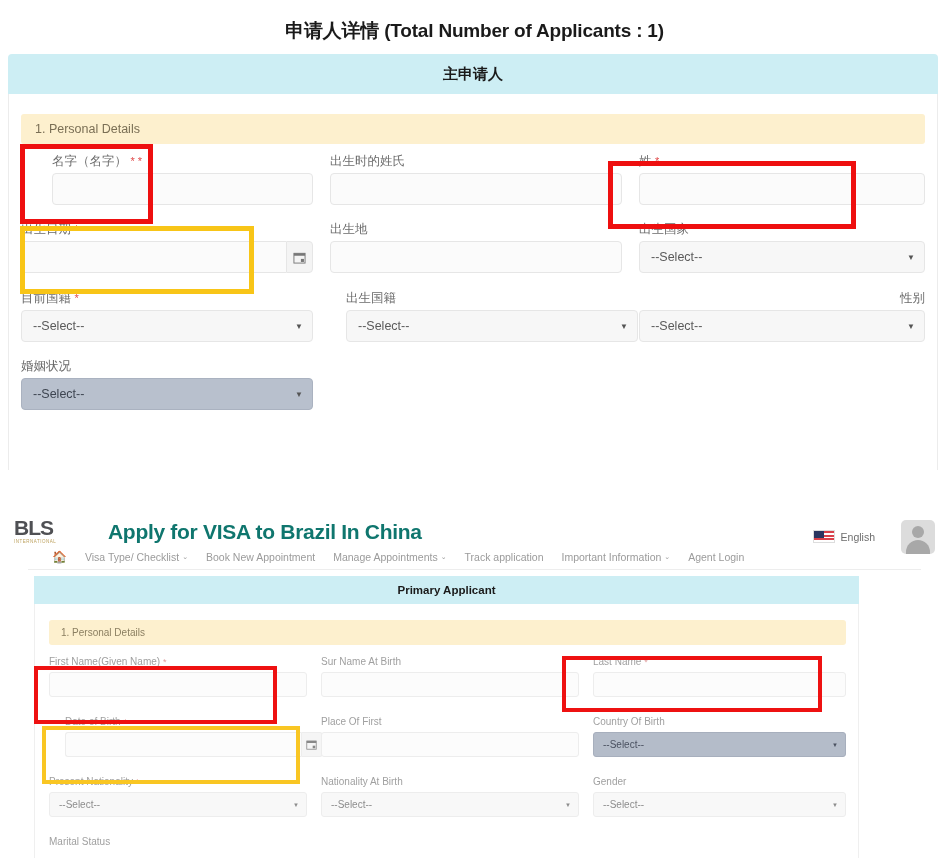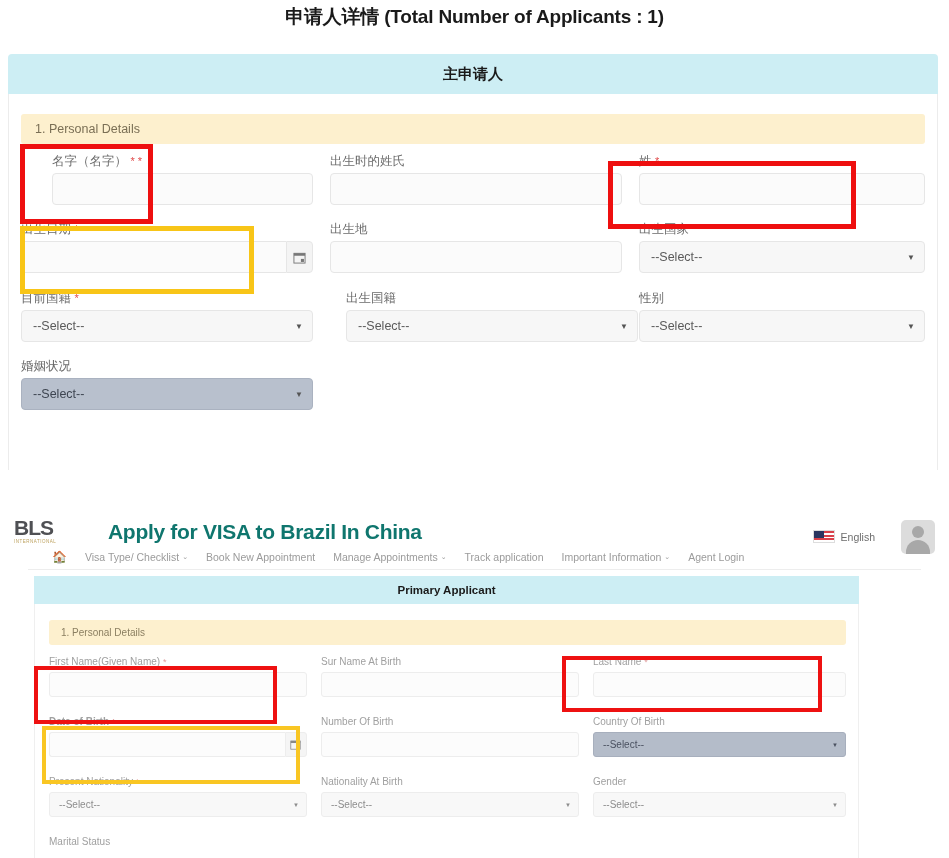--- a/index.html
+++ b/index.html
@@ -14,21 +14,21 @@
 
   
   .top-section { position: relative; width:949px; height:470px; background:#fff; }
 
   .page-title {
     text-align: center;
     font-size: 19px;
     font-weight: bold;
     color: #1a1a1a;
     letter-spacing: -0.2px;
-    padding-top: 4px;
+    padding-top: 18px;
     height: 44px;
   }
 
   .applicant-banner {
     position: absolute;
     left: 8px; top: 54px;
     width: 930px; height: 40px;
     background: #cdeef4;
     border-radius: 4px 4px 0 0;
     display: flex; align-items: center; justify-content: center;
@@ -273,21 +273,21 @@
     </div>
 
     <div class="fld" style="left:321px; top:197px; width:292px;margin-left:16px;">
       <div class="fld-label">出生国籍</div>
       <div class="selbox">
         <span>--Select--</span>
         <span class="caret">▼</span>
       </div>
     </div>
 
-    <div class="fld" style="left:630px; top:197px; width:286px;">
+    <div class="fld" style="left:630px; top:197px; width:286px;text-align:right;">
       <div class="fld-label">性别</div>
       <div class="selbox">
         <span>--Select--</span>
         <span class="caret">▼</span>
       </div>
     </div>
 
     <div class="fld" style="left:12px; top:265px; width:292px;">
       <div class="fld-label">婚姻状况</div>
       <div class="selbox focused">
@@ -372,38 +372,38 @@
       <div class="b-txtinput"></div>
     </div>
     <div class="fld" style="left:558px; top:52px; width:253px;">
       <div class="b-label">
         <span>Last Name</span>
         <span class="b-req">*</span>
       </div>
       <div class="b-txtinput"></div>
     </div>
 
-    <div class="fld" style="left:14px; top:112px; width:258px;font-weight:bold;">
+    <div class="fld" style="left:30px; top:112px; width:258px;">
       <div class="b-label">
         <span>Date of Birth</span>
         <span class="b-req">*</span>
       </div>
       <div class="b-dateline">
         <div class="b-txtinput"></div>
         <div class="b-datebtn">
           <svg width="11" height="11" viewBox="0 0 14 14">
             <rect x="1" y="2.5" width="12" height="10.5" fill="none" stroke="#888" stroke-width="1"></rect>
             <rect x="1" y="2.5" width="12" height="2.6" fill="#888"></rect>
             <rect x="8.5" y="8.5" width="3.3" height="3.3" fill="#888"></rect>
           </svg>
         </div>
       </div>
     </div>
     <div class="fld" style="left:286px; top:112px; width:258px;">
-      <div class="b-label">Number Of Birth</div>
+      <div class="b-label">Place Of First</div>
       <div class="b-txtinput"></div>
     </div>
     <div class="fld" style="left:558px; top:112px; width:253px;">
       <div class="b-label">Country Of Birth</div>
       <div class="b-selbox focused">
         <span>--Select--</span>
         <span class="b-caret">▼</span>
       </div>
     </div>
 

